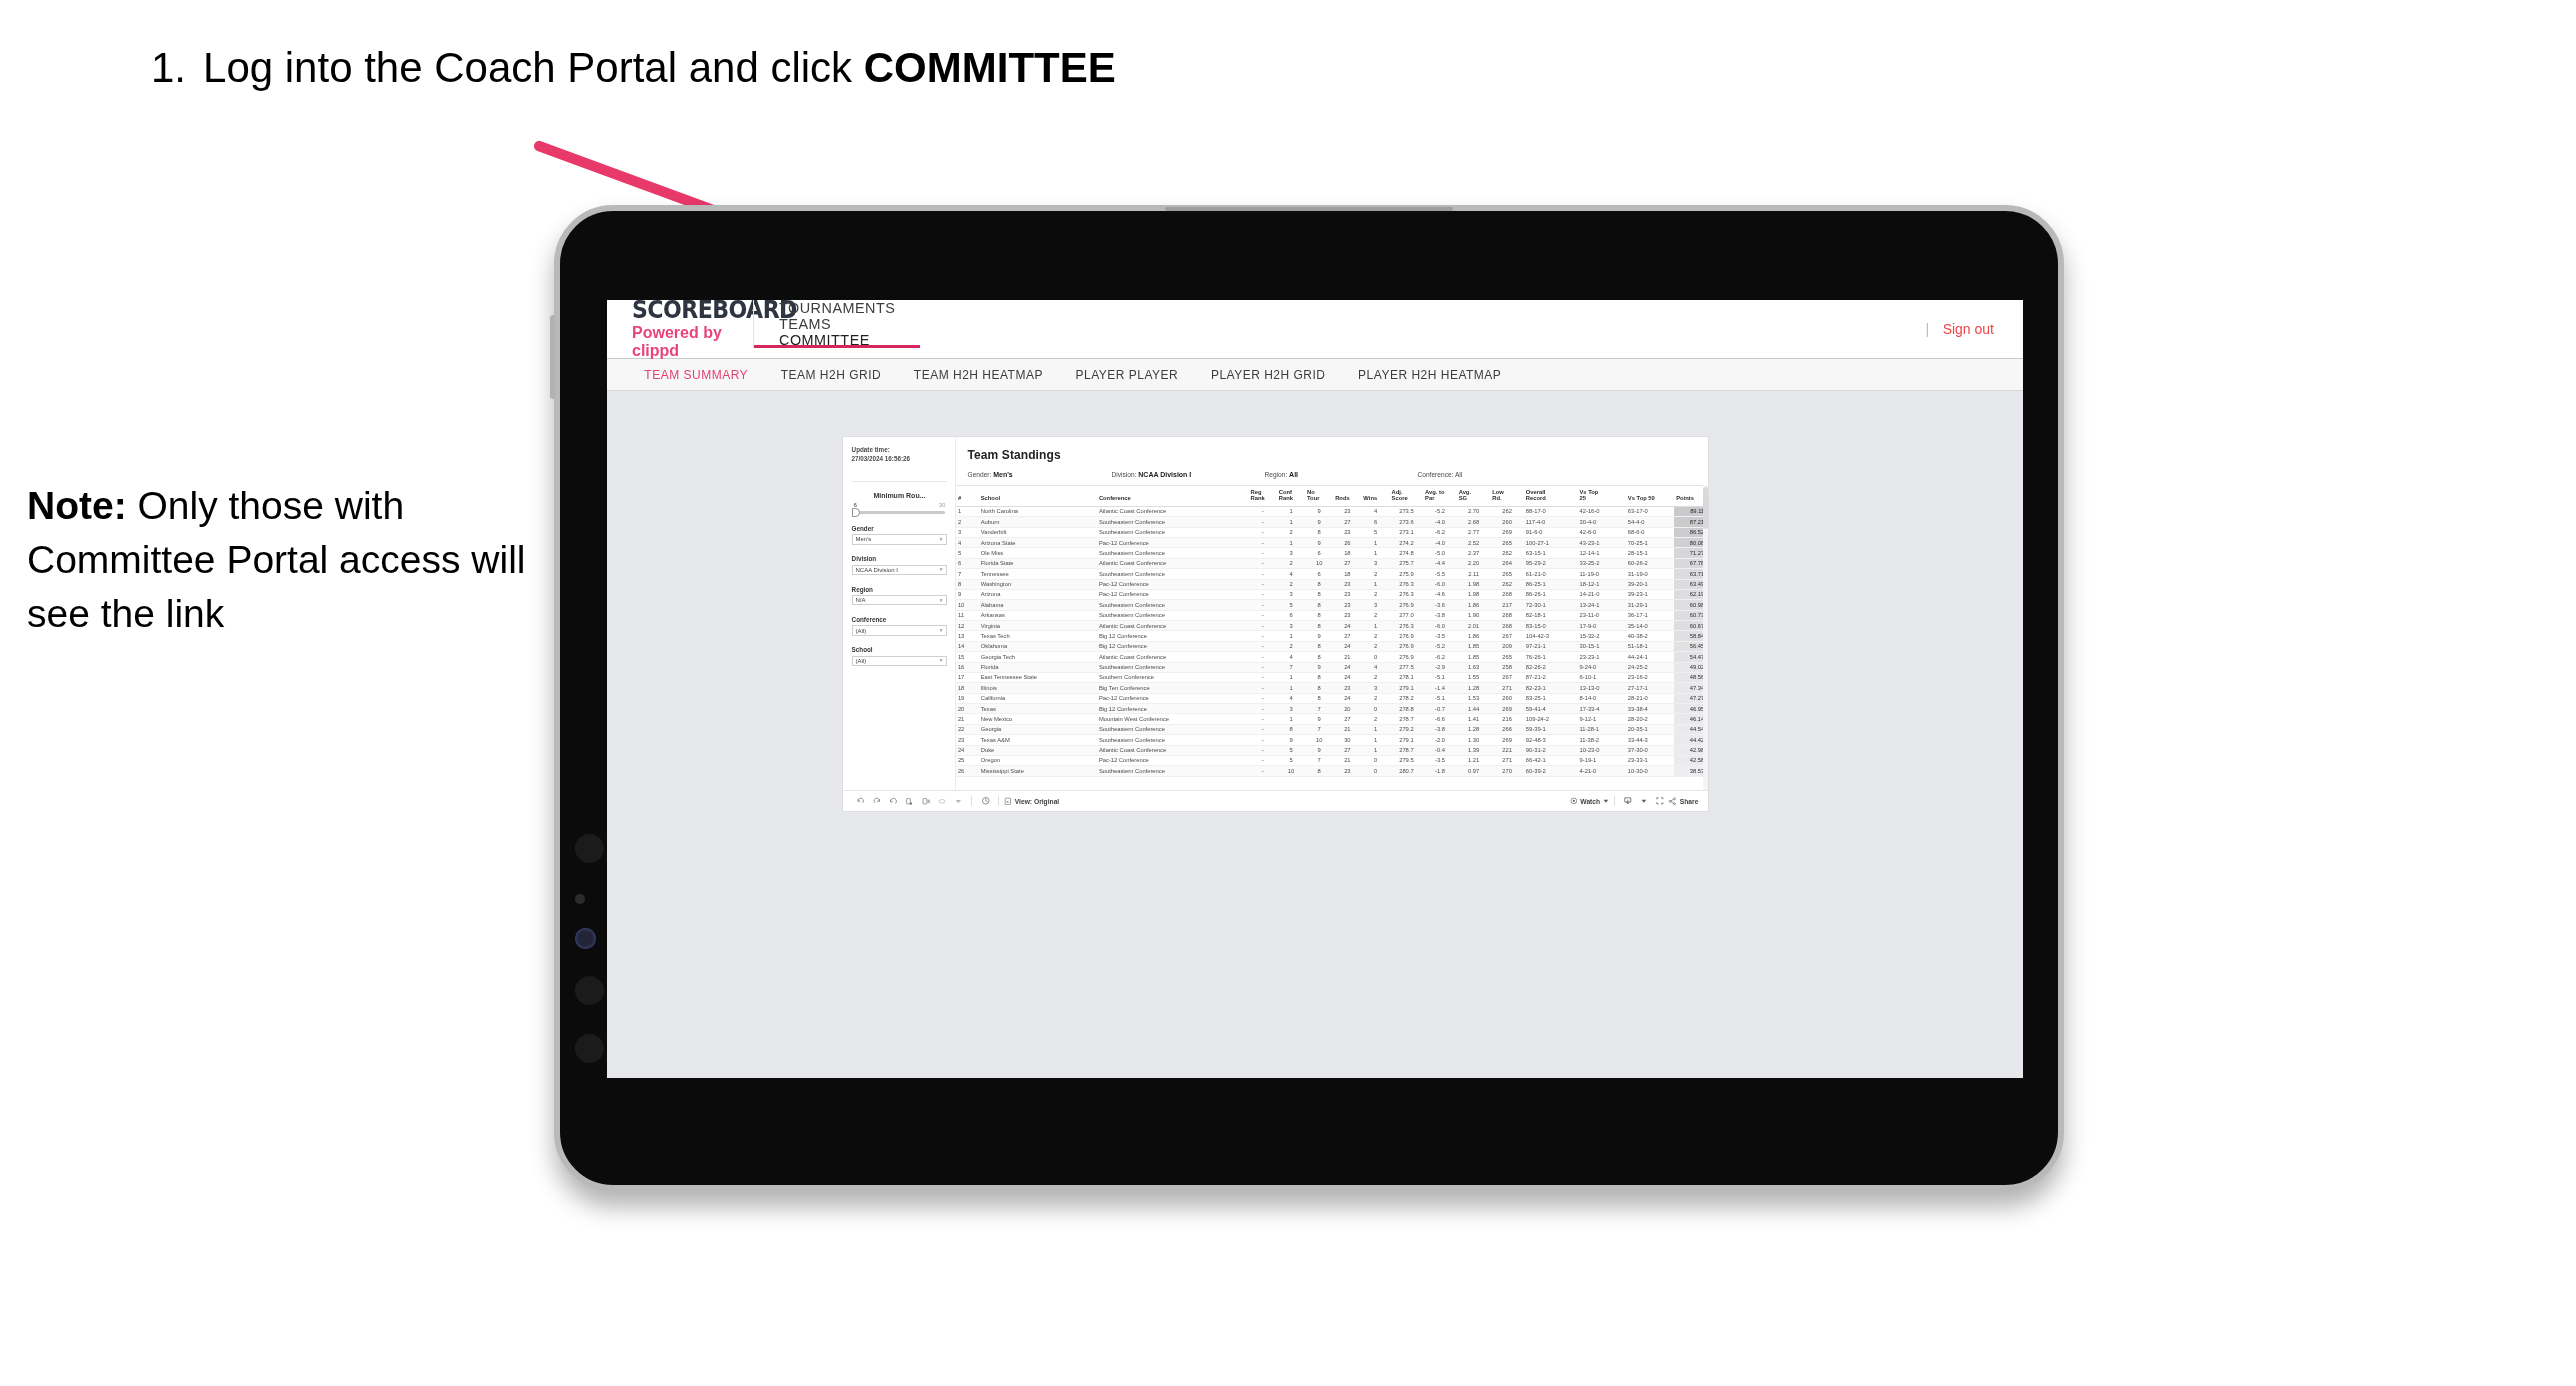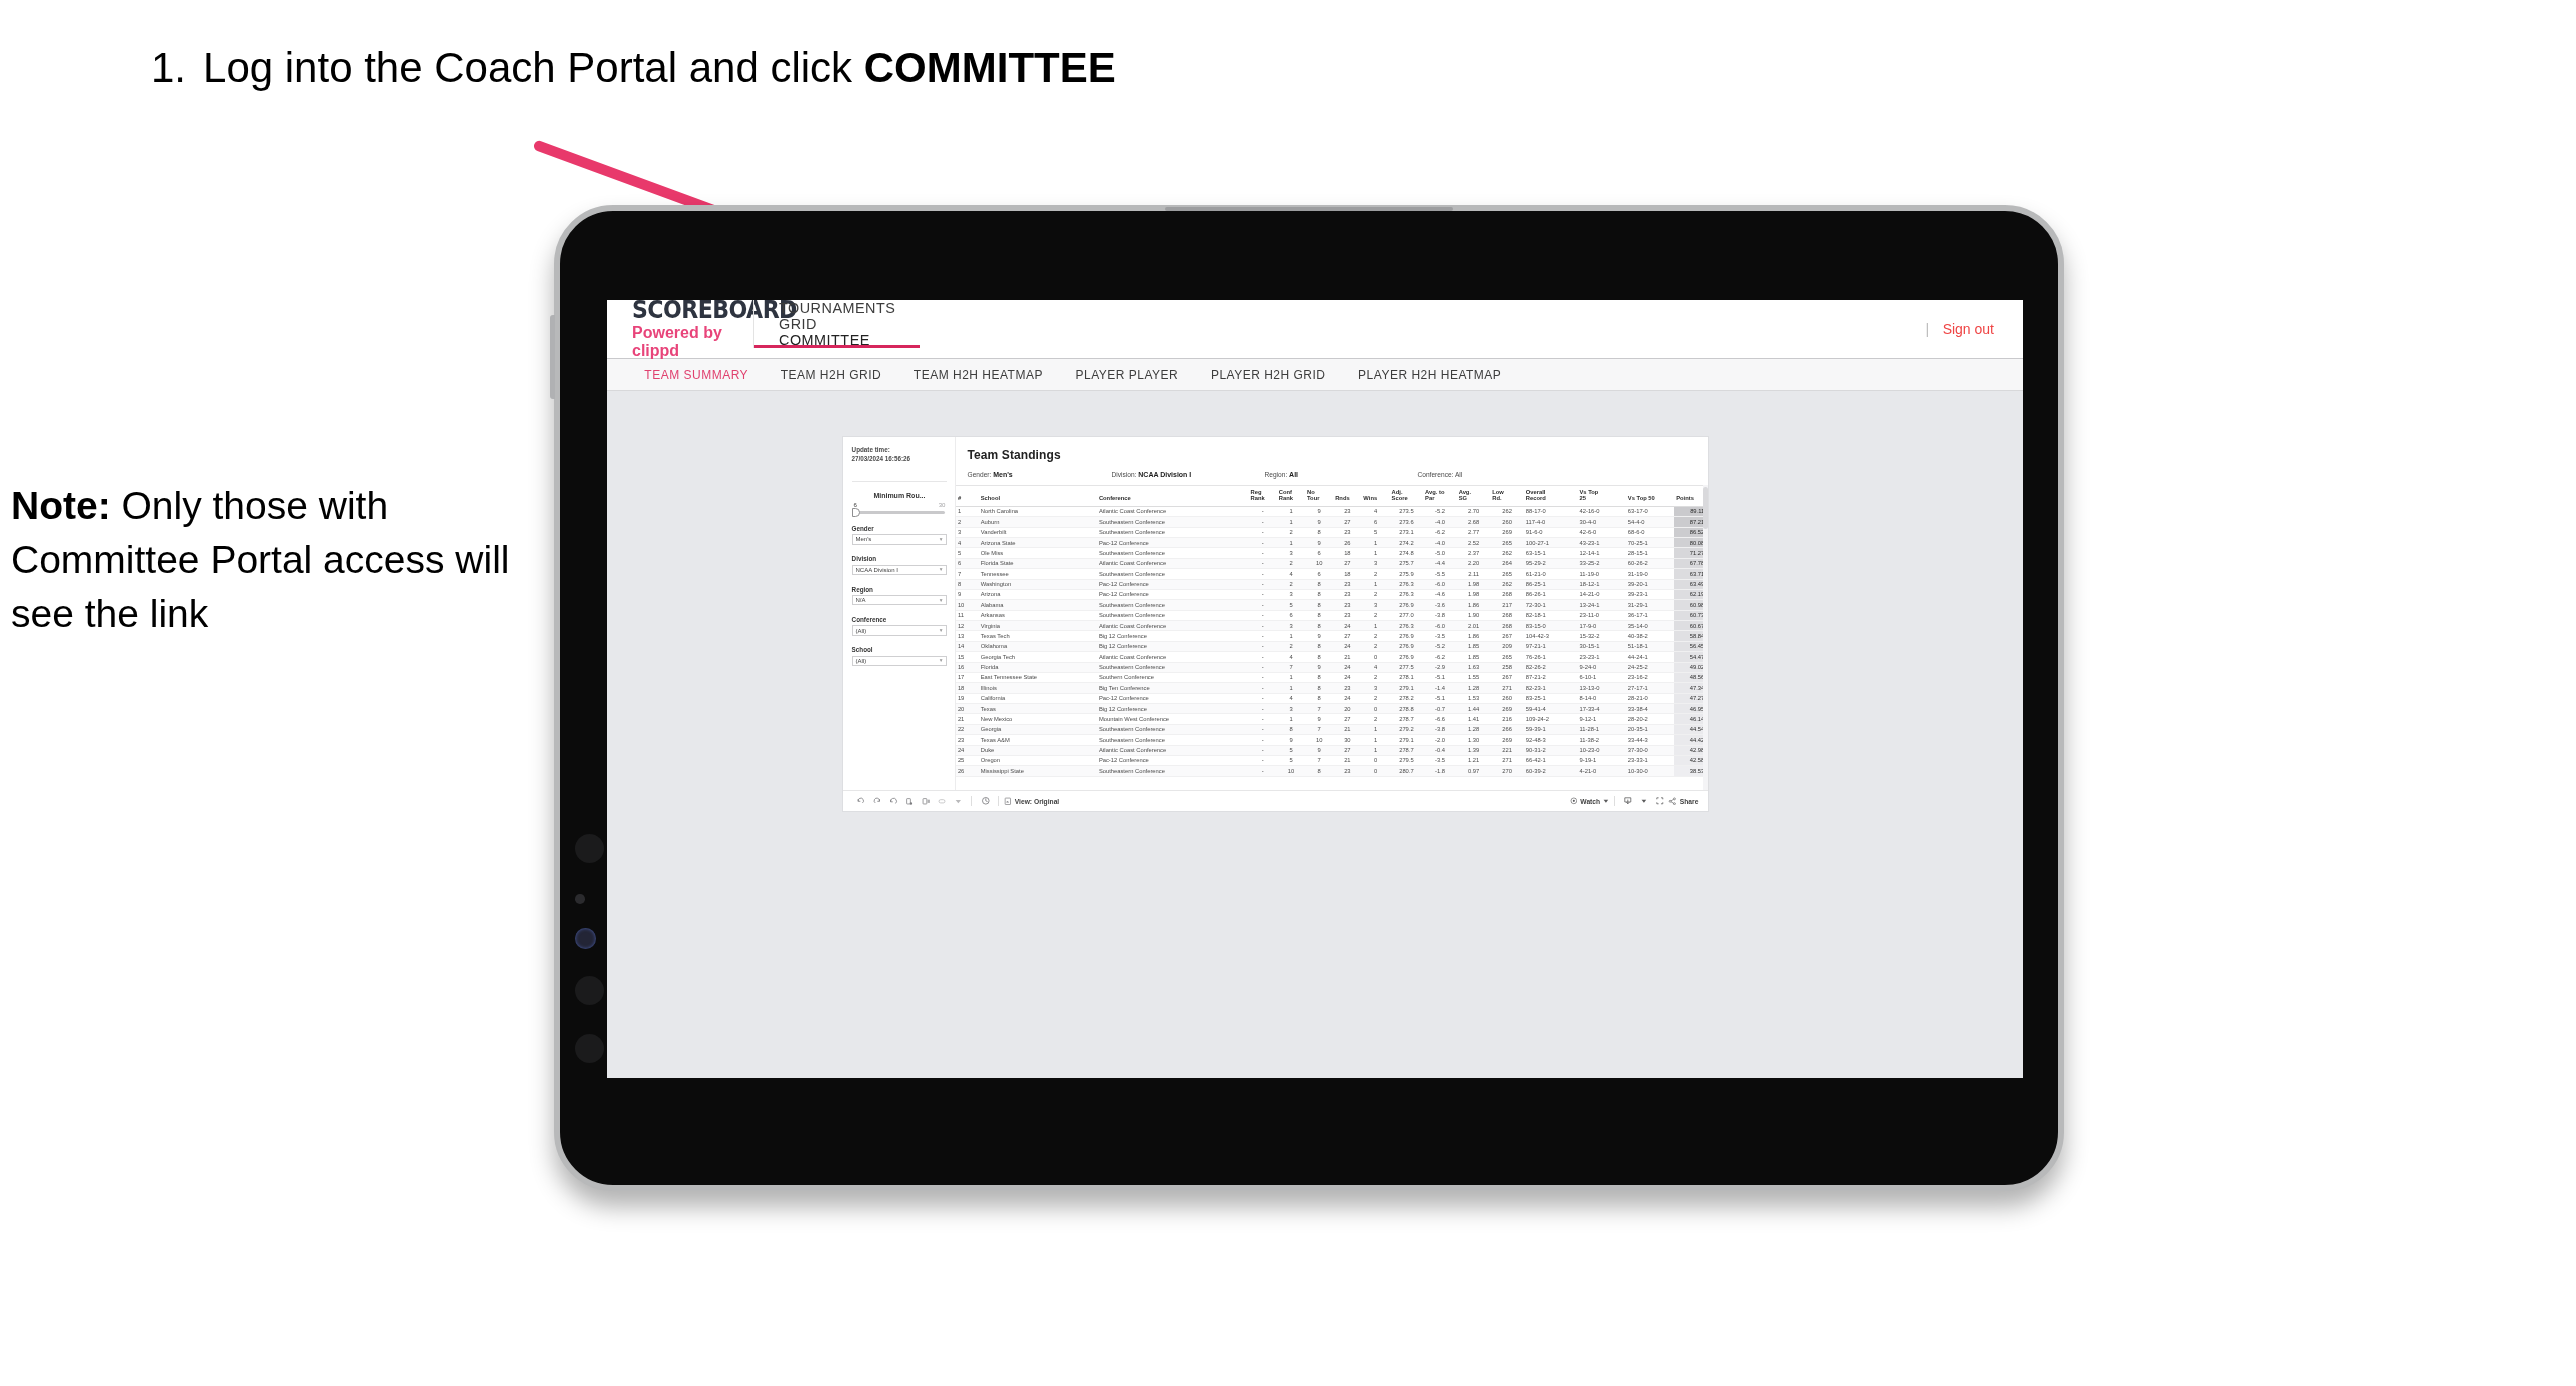--- a/index.html
+++ b/index.html
@@ -15,21 +15,21 @@
   .slide-title {
     position: absolute; left: 151px; top: 44px;
     font-size: 42px; line-height: 1.15; color: #000;
     font-family: "Liberation Sans", sans-serif;
     white-space: nowrap;
   }
   .slide-title .num { margin-right: 17px; }
   .slide-title b { font-weight: 700; }
 
   .note-block {
-    position: absolute; left: 11px; top: 479px; width: 508px;
+    position: absolute; left: 27px; top: 479px; width: 508px;
     font-size: 39px; line-height: 1.38; color: #000;
   }
   .note-block b { font-weight: 700; }
 
   
   .arrow-svg { position:absolute; left:518px; top:125px; width:499px; height:211px; }
 
   
   .tablet {
     position: absolute; left: 554px; top: 205px;
@@ -196,21 +196,21 @@
 
     <div class="screen">
 
       <div class="topnav">
         <div class="brand">
           <div class="logo">SCOREBOARD</div>
           <div class="powered"><span>Powered by </span><span>clippd</span></div>
         </div>
         <div class="nav-items">
           <div class="nav-item">TOURNAMENTS</div>
-          <div class="nav-item">GRID</div>
+          <div class="nav-item">TEAMS</div>
           <div class="nav-item active">COMMITTEE</div>
         </div>
         <div class="nav-right">
           <span class="sep">|</span>
           <span class="signout">Sign out</span>
         </div>
       </div>
 
       <div class="subnav">
         <div class="subnav-item active">TEAM SUMMARY</div>

